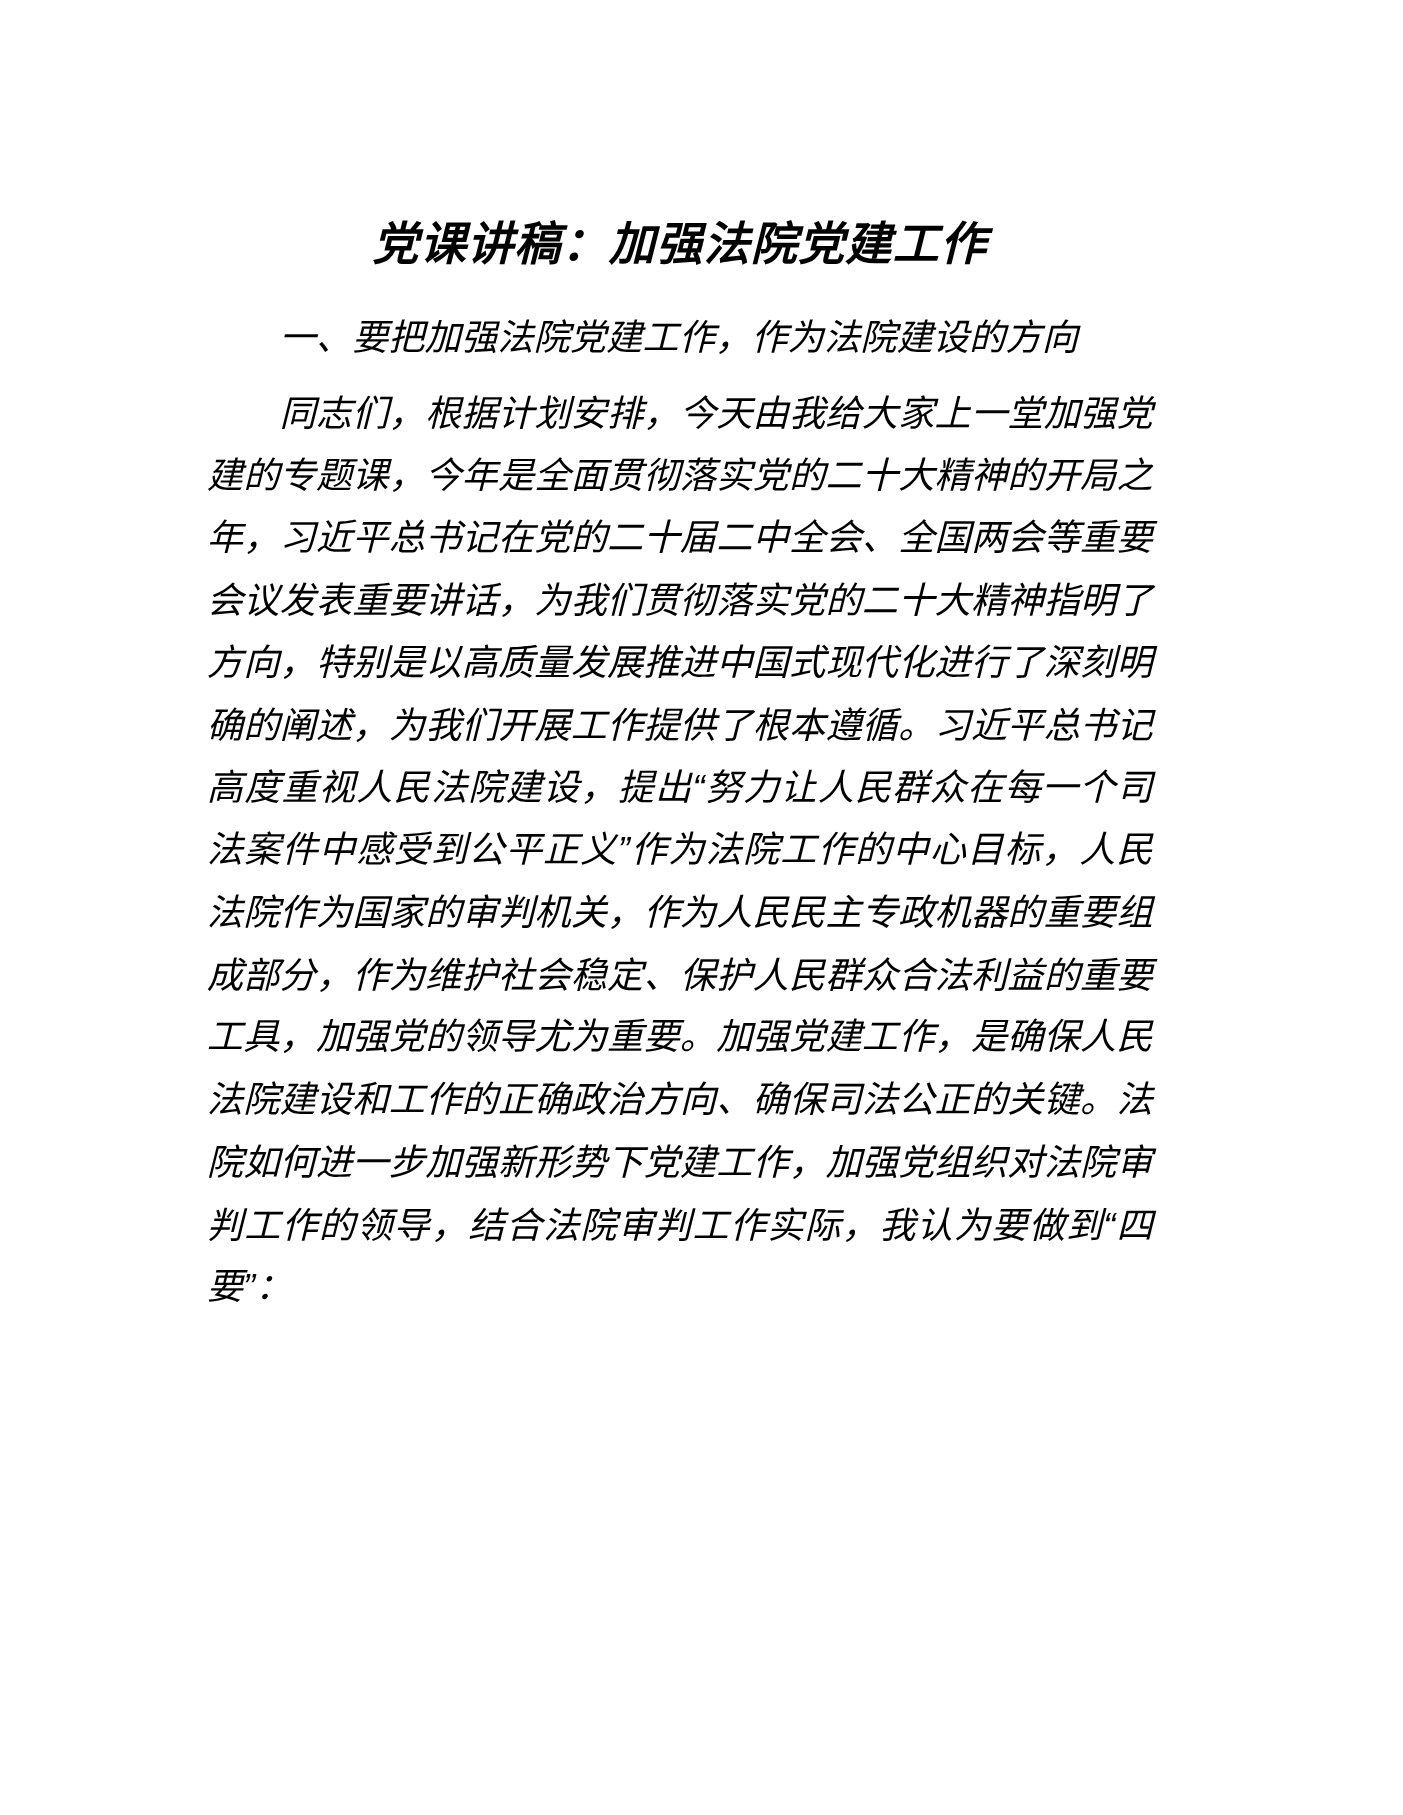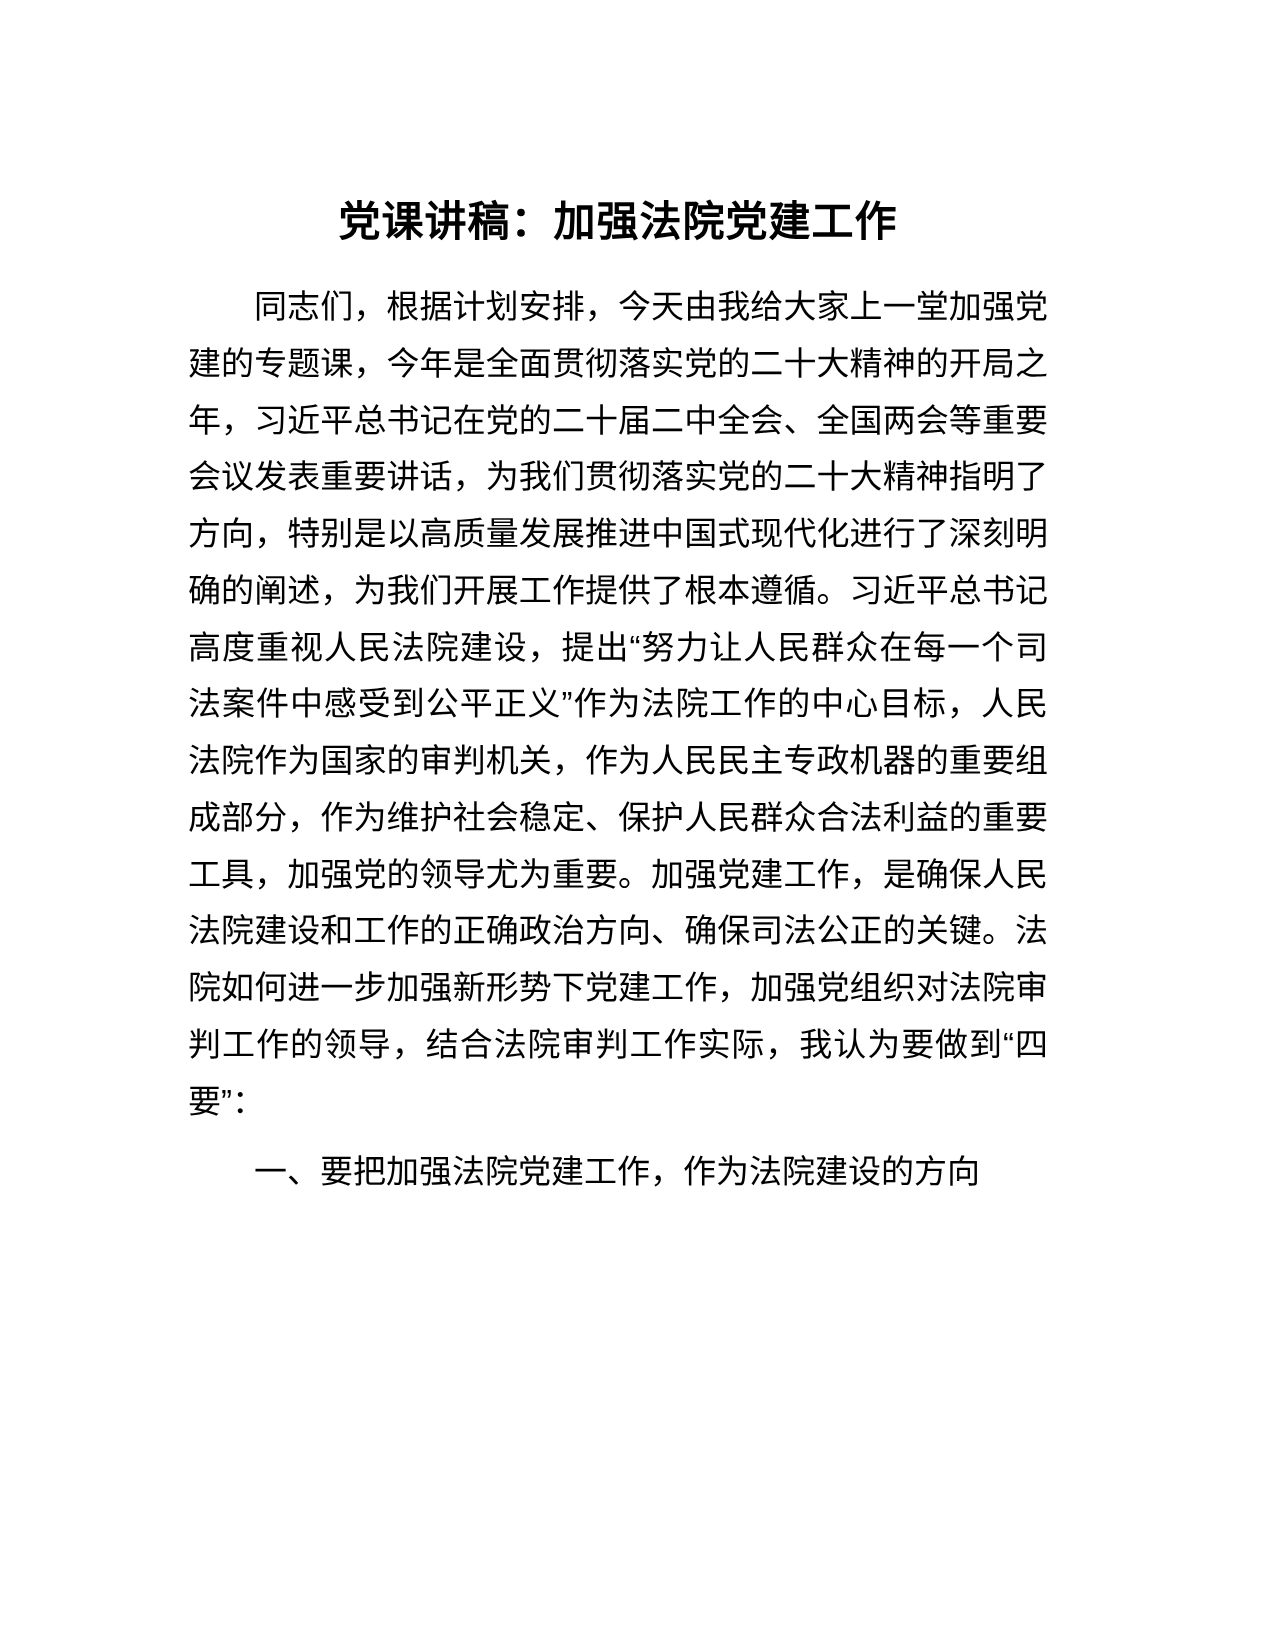--- a/index.html
+++ b/index.html
@@ -18,20 +18,21 @@
     overflow: hidden;
     font-family: "Liberation Sans", "DejaVu Sans", sans-serif;
     color: #000000;
   }
 
   .page-body {
     position: absolute;
     left: 188px;
     top: 190px;
     width: 860px;
+    font-style: italic;
   }
 
   .doc-title {
     font-size: 42px;
     font-weight: bold;
     text-align: center;
     line-height: 1.5;
     letter-spacing: 1px;
     margin: 0 0 26px 0;
     color: #000000;
@@ -61,20 +62,20 @@
 </style>
 </head>
 <body>
 
 <div class="page">
 
   <div class="page-body">
 
     <h1 class="doc-title">党课讲稿：加强法院党建工作</h1>
 
+    <p class="doc-paragraph heading-level-1">一、要把加强法院党建工作，作为法院建设的方向</p>
+
     <p class="doc-paragraph">同志们，根据计划安排，今天由我给大家上一堂加强党建的专题课，今年是全面贯彻落实党的二十大精神的开局之年，习近平总书记在党的二十届二中全会、全国两会等重要会议发表重要讲话，为我们贯彻落实党的二十大精神指明了方向，特别是以高质量发展推进中国式现代化进行了深刻明确的阐述，为我们开展工作提供了根本遵循。习近平总书记高度重视人民法院建设，提出“努力让人民群众在每一个司法案件中感受到公平正义”作为法院工作的中心目标，人民法院作为国家的审判机关，作为人民民主专政机器的重要组成部分，作为维护社会稳定、保护人民群众合法利益的重要工具，加强党的领导尤为重要。加强党建工作，是确保人民法院建设和工作的正确政治方向、确保司法公正的关键。法院如何进一步加强新形势下党建工作，加强党组织对法院审判工作的领导，结合法院审判工作实际，我认为要做到“四要”：</p>
-
-    <p class="doc-paragraph heading-level-1">一、要把加强法院党建工作，作为法院建设的方向</p>
 
 
   </div>
 
 </div>
 
 </body></html>

